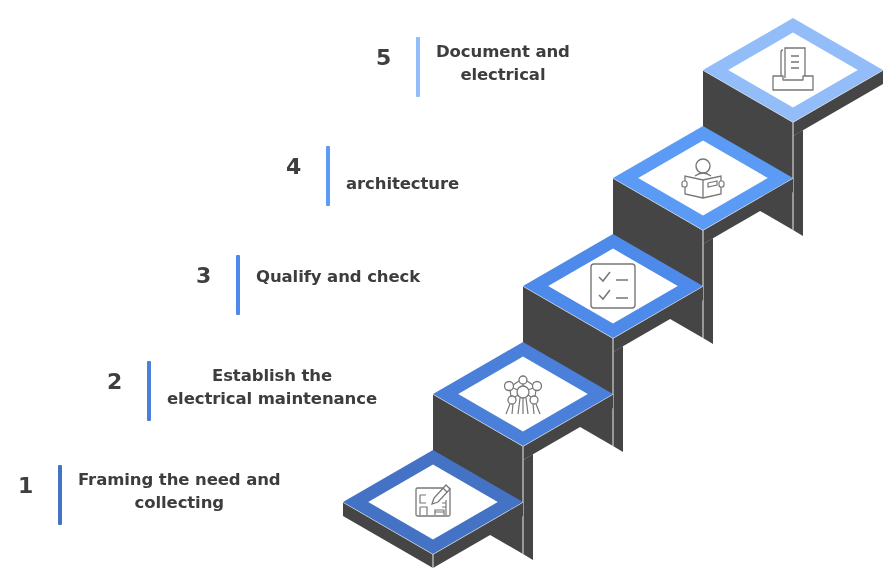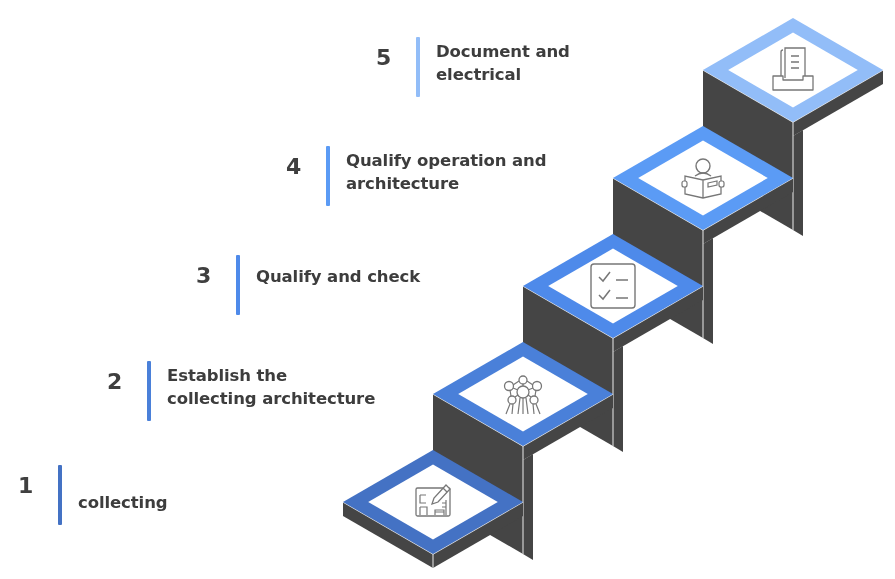--- a/index.html
+++ b/index.html
@@ -4,21 +4,21 @@
 <style>
   html, body { margin:0; padding:0; background:#ffffff; }
   body { width:895px; height:579px; position:relative; overflow:hidden;
          font-family: "DejaVu Sans", "Liberation Sans", sans-serif; }
   #stairs { position:absolute; left:0; top:0; }
   .label { position:absolute; display:flex; align-items:flex-start; }
   .num { font-family: "DejaVu Sans", sans-serif; font-weight:bold; font-size:22px; color:#3f3f3f;
          width:40px; text-align:left; padding-top:8px; }
   .bar { width:4px; height:60px; border-radius:1px; margin-right:16px; }
   .txt { font-family: "DejaVu Sans", sans-serif; font-weight:bold; font-size:16.5px; color:#3d3d3d;
-         line-height:23px; padding-top:3px; letter-spacing:-0.1px; }
+         line-height:23px; padding-top:3px; letter-spacing:-0.1px;text-align:center; }
 </style>
 </head>
 <body>
 
 <svg id="stairs" width="895" height="579" viewBox="0 0 895 579">
   <g id="step-layer">
       <g>
         <polygon points="703.0,70.0 793.0,122.0 793.0,230.0 703.0,178.0" fill="#454545"></polygon>
         <polygon points="793.0,122.0 883.0,70.0 883.0,84.0 793.0,136.0" fill="#454545"></polygon>
         <polygon points="793.0,136.0 803.0,130.0 803.0,236.0 793.0,230.0" fill="#454545"></polygon>
@@ -93,34 +93,34 @@
           <path d="M-13 -7 h6 M-13 -7 v8 h6 M-13 5 h7 v8 M-13 13 v-8 M2 13 v-5 h9 v5 M2 10 h9 M13 -2 v15 M9 1 h4 M9 5 h4" fill="none" stroke="#777777" stroke-width="1.2"></path>
           <path d="M-1 2 l2 -6 l12 -13 l4 4 l-12 13 z M10 -14 l4 4" fill="#fff" stroke="#777777" stroke-width="1.3"></path>
         </g>
       </g>
     </g>
 </svg>
 
 <div class="label" style="left:18px;top:465px;">
   <span class="num">1</span>
   <span class="bar" style="background:#4472C4;"></span>
-  <span class="txt"><br><span>collecting</span></span>
+  <span class="txt"><span>Framing the need and</span><br><span>collecting</span></span>
 </div>
 <div class="label" style="left:107px;top:361px;">
   <span class="num">2</span>
   <span class="bar" style="background:#4A80D9;"></span>
-  <span class="txt"><span>Establish the</span><br><span>collecting architecture</span></span>
+  <span class="txt"><span>Establish the</span><br><span>electrical maintenance</span></span>
 </div>
 <div class="label" style="left:196px;top:255px;">
   <span class="num">3</span>
   <span class="bar" style="background:#4E8AEA;"></span>
   <span class="txt" style="padding-top:10px;"><span>Qualify and check</span></span>
 </div>
 <div class="label" style="left:286px;top:146px;">
   <span class="num">4</span>
   <span class="bar" style="background:#5B9BF5;"></span>
-  <span class="txt"><span>Qualify operation and</span><br><span>architecture</span></span>
+  <span class="txt"><br><span>architecture</span></span>
 </div>
 <div class="label" style="left:376px;top:37px;">
   <span class="num">5</span>
   <span class="bar" style="background:#92BDF8;"></span>
   <span class="txt"><span>Document and</span><br><span>electrical</span></span>
 </div>
 
 </body></html>

